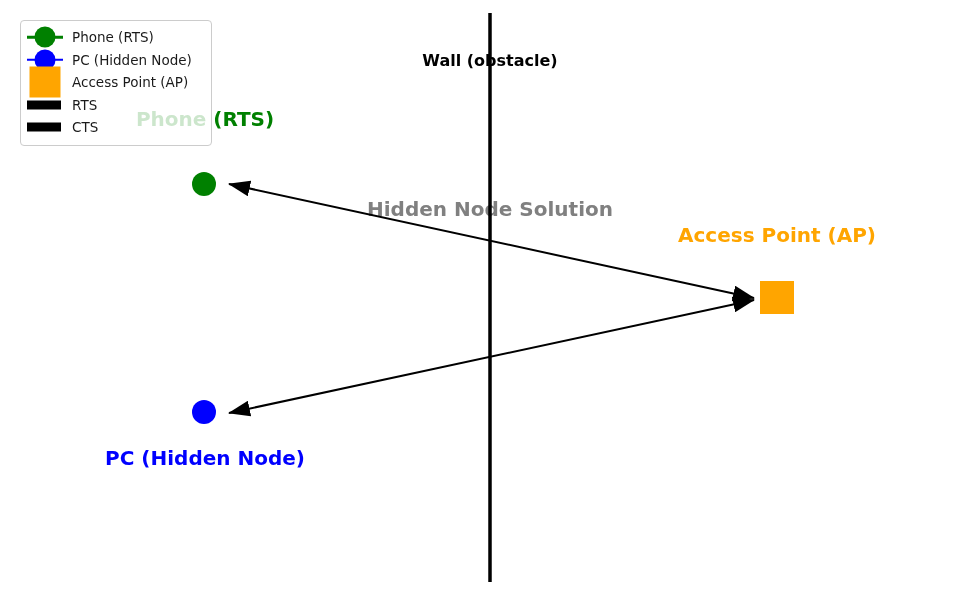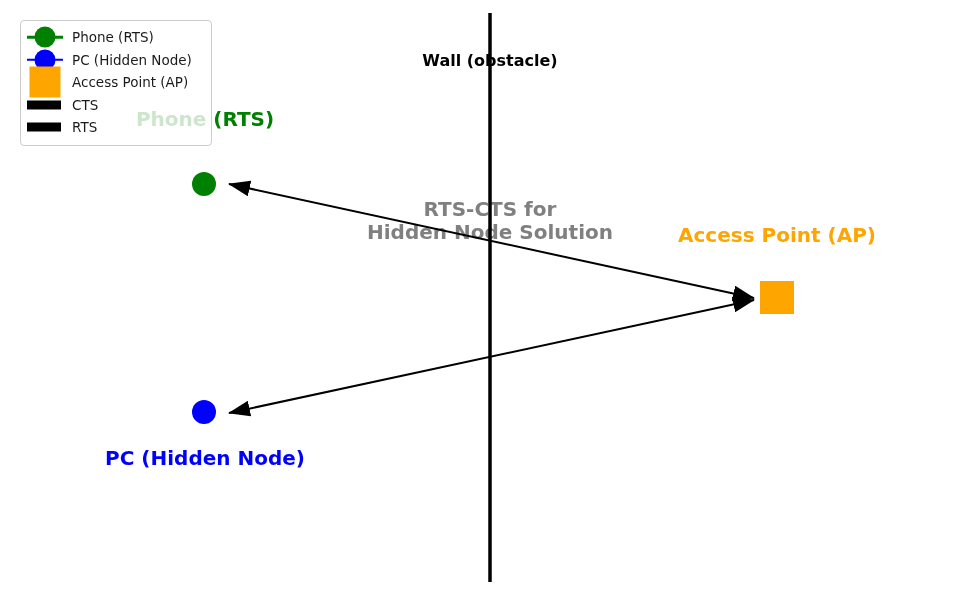--- a/index.html
+++ b/index.html
@@ -43,21 +43,20 @@
 </style>
 </head>
 <body>
 
 <div class="figure">
 
   <div class="labels">
     <div class="lbl lbl-wall">Wall (obstacle)</div>
     <div class="lbl lbl-phone">Phone (RTS)</div>
     <div class="lbl lbl-center">
-      <div>RTS-CTS for</div>
       <div>Hidden Node Solution</div>
     </div>
     <div class="lbl lbl-ap">Access Point (AP)</div>
     <div class="lbl lbl-pc">PC (Hidden Node)</div>
   </div>
 
   <svg class="draw" width="980" height="595" viewBox="0 0 980 595">
     <defs>
       <marker id="ah" markerWidth="22" markerHeight="16" refX="21" refY="8" orient="auto-start-reverse" markerUnits="userSpaceOnUse">
         <path d="M0,0 L22,8 L0,16 Z" fill="#000000"></path>
@@ -95,23 +94,23 @@
     <div class="legend-row">
       <span class="legend-handle">
         <span class="sq c-orange"></span>
       </span>
       <span class="legend-label">Access Point (AP)</span>
     </div>
     <div class="legend-row">
       <span class="legend-handle">
         <span class="bar c-black"></span>
       </span>
-      <span class="legend-label">CTS</span>
+      <span class="legend-label">RTS</span>
     </div>
     <div class="legend-row">
       <span class="legend-handle">
         <span class="bar c-black"></span>
       </span>
-      <span class="legend-label">RTS</span>
+      <span class="legend-label">CTS</span>
     </div>
   </div>
 
 </div>
 
 </body></html>

